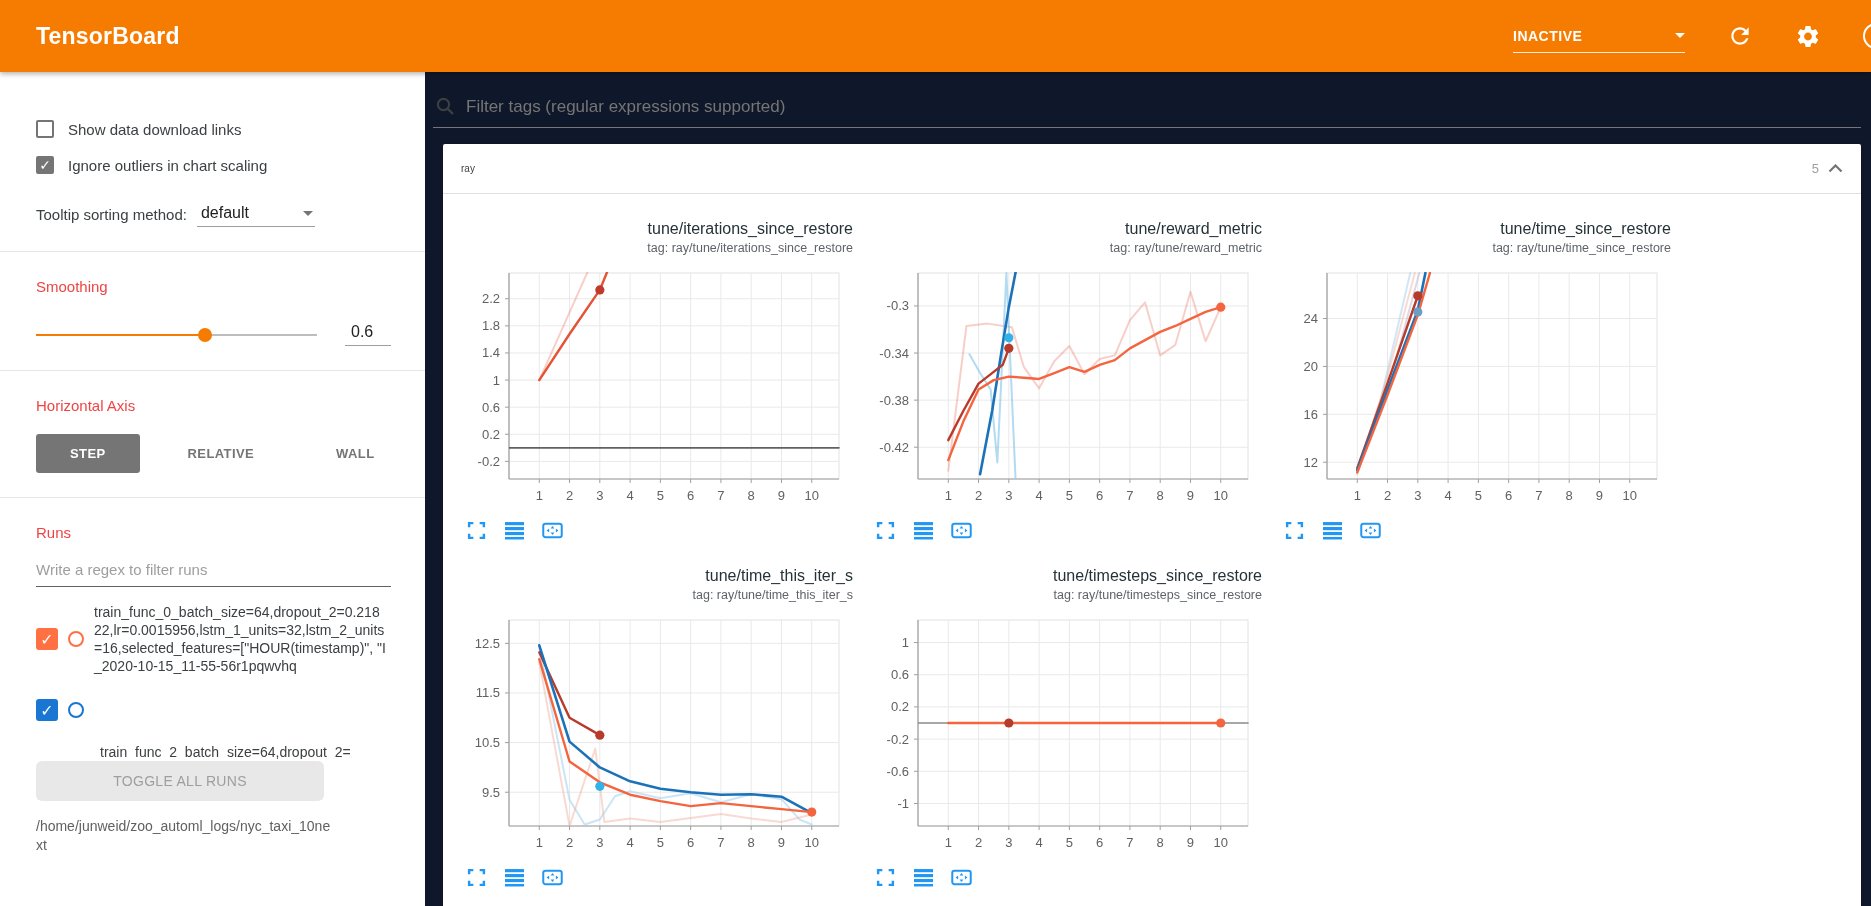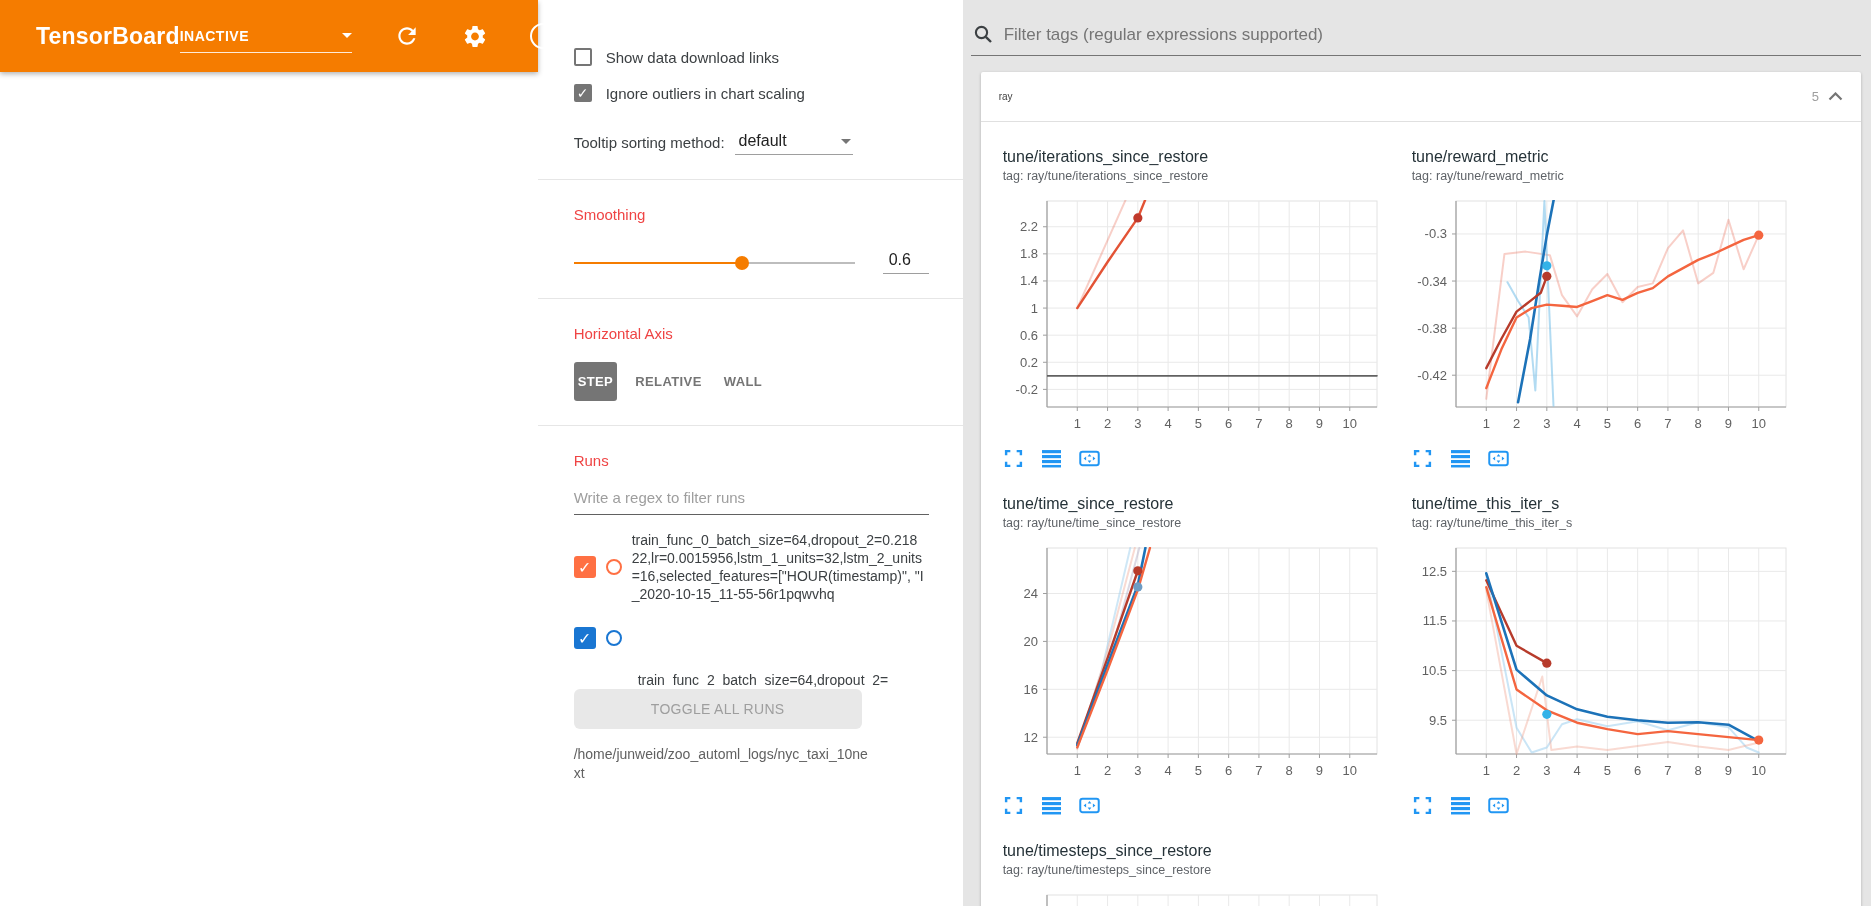--- a/index.html
+++ b/index.html
@@ -1,17 +1,17 @@
 <!DOCTYPE html>
 <html><head>
 <meta charset="utf-8">
 <style>
   * { box-sizing: border-box; margin: 0; padding: 0; }
   html,body { width:1871px; height:906px; overflow:hidden; font-family:"Liberation Sans",sans-serif; background:#fff; }
-  .app { width:1871px; height:906px; display:flex; flex-direction:row; }
+  .app { width:1871px; height:906px; display:flex; flex-direction:column; }
 
   
   .header { height:72px; background:#f57c00; display:flex; align-items:stretch; color:#fff;
             box-shadow:0 2px 5px rgba(0,0,0,.3); position:relative; z-index:10; flex:0 0 72px; }
   .brand { font-size:23px; font-weight:bold; line-height:72px; margin-left:36px; letter-spacing:.2px; }
   .tabs { display:flex; margin-left:110px; }
   .tab { position:relative; display:flex; align-items:center; padding:0 22px; font-size:14px; font-weight:bold;
          letter-spacing:.6px; color:rgba(255,255,255,.75); cursor:pointer; }
   .tab.active { color:#fff; }
   .tab.active:after { content:""; position:absolute; left:0; right:0; bottom:0; height:3px; background:#fff; }
@@ -39,38 +39,38 @@
   .caret-down-gray { margin-left:auto; width:0; height:0; border-left:5px solid transparent;
                      border-right:5px solid transparent; border-top:5px solid #757575; }
   .divider { height:1px; background:#e6e6e6; margin:24px -34px 0 -36px; }
   .section-label { margin-top:26px; color:#ef4444; }
   .slider-row { display:flex; align-items:center; margin-top:28px; }
   .slider-track { position:relative; flex:1; height:2px; background:#bdbdbd; margin-right:28px; }
   .slider-fill { position:absolute; left:0; top:0; height:2px; background:#f57c00; }
   .slider-thumb { position:absolute; top:-6px; width:14px; height:14px; border-radius:50%; background:#f57c00; cursor:pointer; }
   .slider-value { width:46px; border-bottom:1px solid #9e9e9e; font-size:16px; color:#212121; text-align:left; padding:0 2px 4px 6px; }
   .axis-buttons { display:flex; align-items:center; margin-top:20px; }
-  .axis-btn { font-size:13px; letter-spacing:.4px; color:#757575; padding:12px 4px; border-radius:3px; cursor:pointer; font-weight:bold; }
+  .axis-btn { font-size:13px; letter-spacing:.4px; color:#757575; padding:12px 34px; border-radius:3px; cursor:pointer; font-weight:bold; }
   .axis-btn.active { background:#757575; color:#fff; }
   .axis-btn + .axis-btn { margin-left:14px; }
   .runs-filter { margin-top:20px; border-bottom:1px solid #616161; padding-bottom:8px; color:#9e9e9e; font-size:15px; }
   .run-list { margin-top:16px; }
   .run-item { display:flex; align-items:center; margin-bottom:24px; }
   .run-item.partial { overflow:hidden; height:14px; margin-bottom:0; }
   .run-checkbox { width:22px; height:22px; border-radius:3px; color:#fff; font-size:16px; display:flex;
                   align-items:center; justify-content:center; margin-right:10px; flex:0 0 22px; cursor:pointer; }
   .run-radio { width:16px; height:16px; border:2px solid; border-radius:50%; margin-right:10px; flex:0 0 16px; cursor:pointer; }
   .run-label { font-size:14px; line-height:18px; color:#3c4043; word-break:break-all; width:292px; }
   .run-item.partial .run-label { margin-left:64px; }
   .toggle-all { margin-top:2px; width:288px; background:#e8e8e8; border:none; border-radius:6px; height:40px;
                 font-size:14px; letter-spacing:.3px; color:#9e9e9e; font-family:inherit; cursor:pointer; }
   .log-path { margin-top:16px; font-size:14px; line-height:19px; color:#616161; width:300px; word-break:break-all; }
 
   
-  .main { flex:1; background:#e5e5e5; padding:24px 10px 0 8px; min-width:0; }
+  .main { flex:1; background:#0f172a; padding:24px 10px 0 8px; min-width:0;text-align:right; }
   .search-row { display:flex; align-items:center; border-bottom:1px solid #757575; padding:0 4px 10px 0; }
   .search-row svg { margin:0 10px 0 2px; }
   .search-placeholder { font-size:17px; color:#757575; }
   .card { margin:16px 0 0 10px; background:#fff; box-shadow:0 1px 3px rgba(0,0,0,.25); border-radius:2px; min-height:820px; }
   .card-header { height:50px; display:flex; align-items:center; padding:0 18px; border-bottom:1px solid #e0e0e0; cursor:pointer; }
   .card-title { font-size:10px; color:#424242; }
   .card-header-right { margin-left:auto; display:flex; align-items:center; gap:9px; color:#9e9e9e; font-size:13px; }
   .chart-grid { display:flex; flex-wrap:wrap; gap:0 13px; padding:26px 0 0 14px; }
   .tile { width:396px; margin-bottom:26px; }
   .tile-title { font-size:16px; color:#253238; margin-left:8px; }

